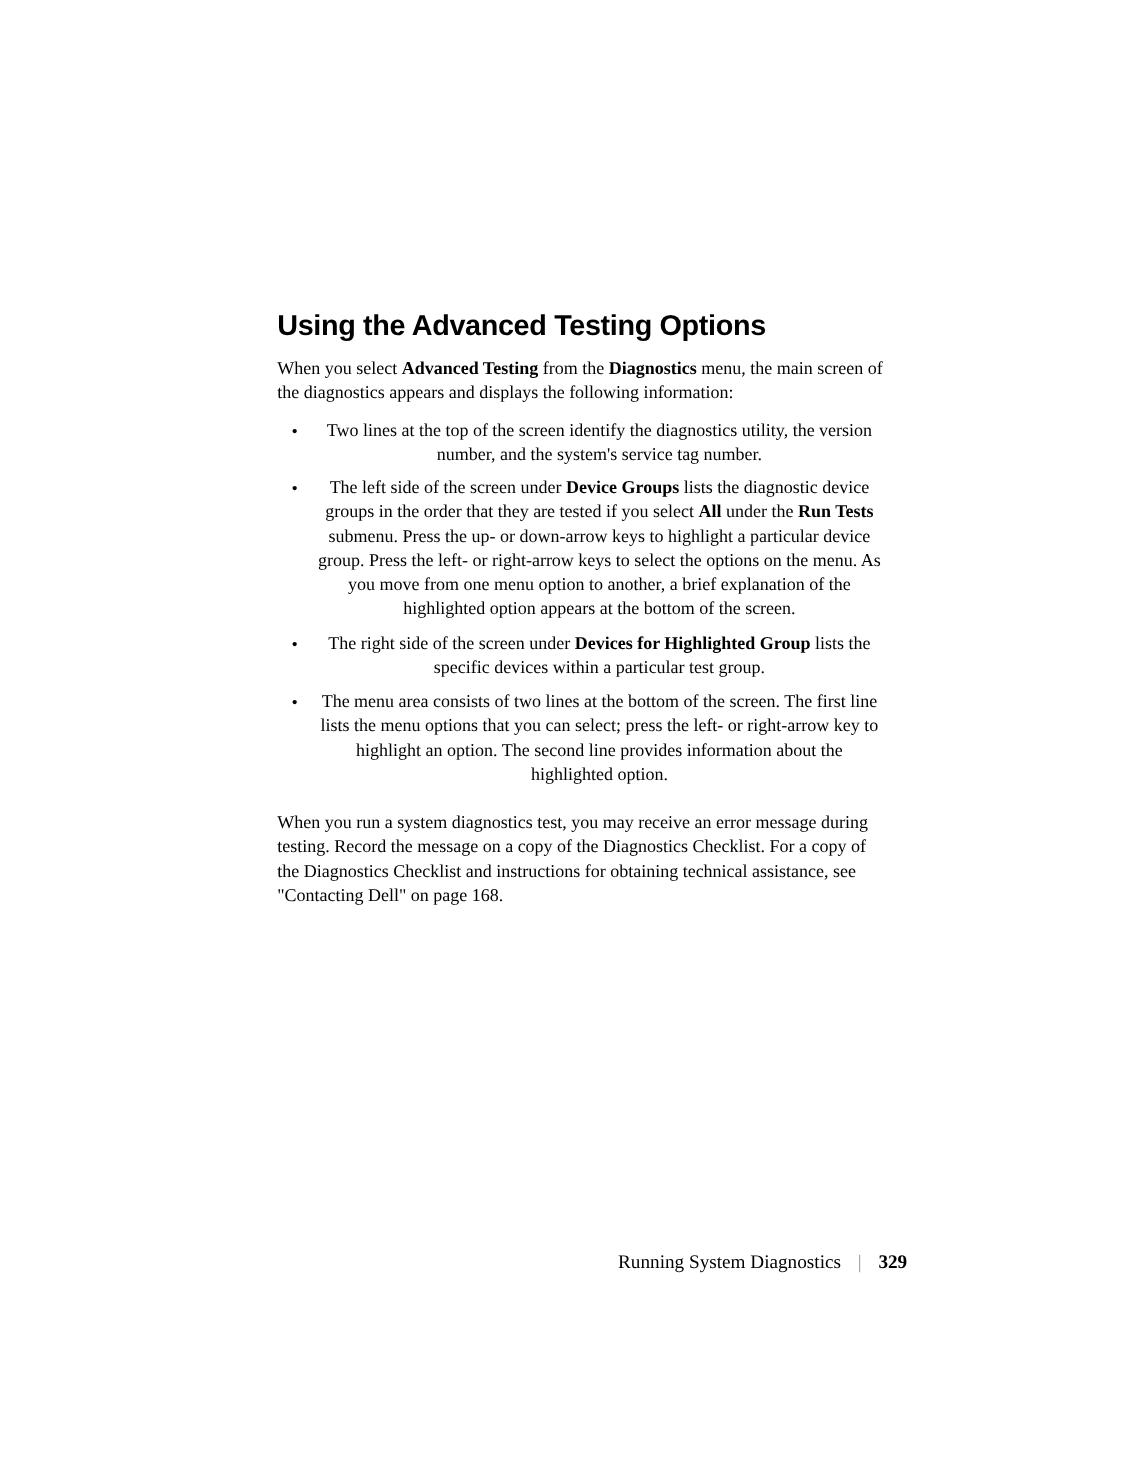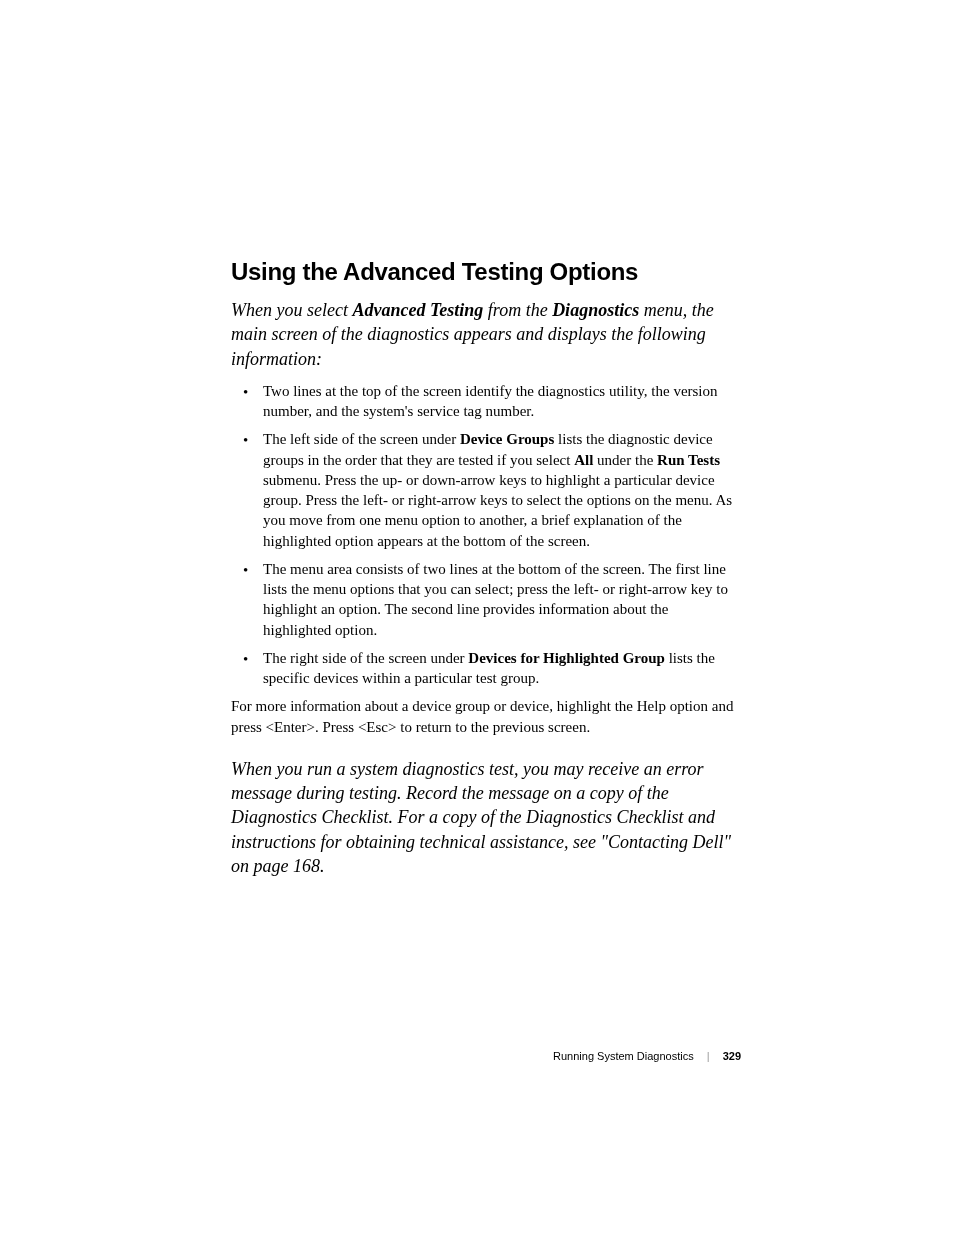--- a/index.html
+++ b/index.html
@@ -23,35 +23,35 @@
     }
     h2 {
       font-family: 'Helvetica Neue', Arial, sans-serif;
       font-weight: bold;
       font-size: 24px;
       margin-bottom: 12px;
       letter-spacing: -0.3px;
       font-stretch: condensed;
     }
     .intro-para {
-      font-size: 18px;
+      font-size: 15px;
       line-height: 1.35;
       margin-bottom: 10px;
-      font-style: italic;
     }
     .body-para {
       font-size: 15px;
       line-height: 1.35;
       margin-bottom: 18px;
       margin-top: 8px;
     }
     ul {
       list-style: none;
       padding-left: 32px;
       margin-bottom: 6px;
+      text-align: center;
     }
     li {
       font-size: 15px;
       line-height: 1.35;
       margin-bottom: 8px;
       position: relative;
       padding-left: 0;
     }
     li::before {
       content: "•";
@@ -62,23 +62,23 @@
     }
     .bold {
       font-weight: bold;
     }
     .section-2 {
       margin-top: 20px;
     }
     .footer {
       position: absolute;
       bottom: 173px;
-      right: 213px;
-      font-size: 11px;
-      font-family: Liberation Sans, sans-serif;
+      right: 198px;
+      font-size: 16px;
+      font-family: Liberation Serif, serif;
     }
     .footer-title {
       font-weight: normal;
     }
     .footer-sep {
       margin: 0 10px;
       color: #999;
     }
     .footer-page {
       font-weight: bold;
@@ -93,27 +93,26 @@
 
   <p class="intro-para">
     <span>When you select </span><span class="bold">Advanced Testing</span><span> from the </span><span class="bold">Diagnostics</span><span> menu, the main screen of the diagnostics appears and displays the following information:</span>
   </p>
 
   <ul>
     <li>Two lines at the top of the screen identify the diagnostics utility, the version number, and the system's service tag number.</li>
     <li>
       <span>The left side of the screen under </span><span class="bold">Device Groups</span><span> lists the diagnostic device groups in the order that they are tested if you select </span><span class="bold">All</span><span> under the </span><span class="bold">Run Tests</span><span> submenu. Press the up- or down-arrow keys to highlight a particular device group. Press the left- or right-arrow keys to select the options on the menu. As you move from one menu option to another, a brief explanation of the highlighted option appears at the bottom of the screen.</span>
     </li>
-    <li>The menu area consists of two lines at the bottom of the screen. The first line lists the menu options that you can select; press the left- or right-arrow key to highlight an option. The second line provides information about the highlighted option.</li>
     <li>
       <span>The right side of the screen under </span><span class="bold">Devices for Highlighted Group</span><span> lists the specific devices within a particular test group.</span>
     </li>
+    <li>The menu area consists of two lines at the bottom of the screen. The first line lists the menu options that you can select; press the left- or right-arrow key to highlight an option. The second line provides information about the highlighted option.</li>
   </ul>
 
-  <p class="body-para">For more information about a device group or device, highlight the Help option and press &lt;Enter&gt;. Press &lt;Esc&gt; to return to the previous screen.</p>
 
   <div class="section-2">
     <p class="intro-para">When you run a system diagnostics test, you may receive an error message during testing. Record the message on a copy of the Diagnostics Checklist. For a copy of the Diagnostics Checklist and instructions for obtaining technical assistance, see "Contacting Dell" on page 168.</p>
   </div>
 
 </div>
 
 <div class="footer">
   <span class="footer-title">Running System Diagnostics</span>
   <span class="footer-sep">|</span>

